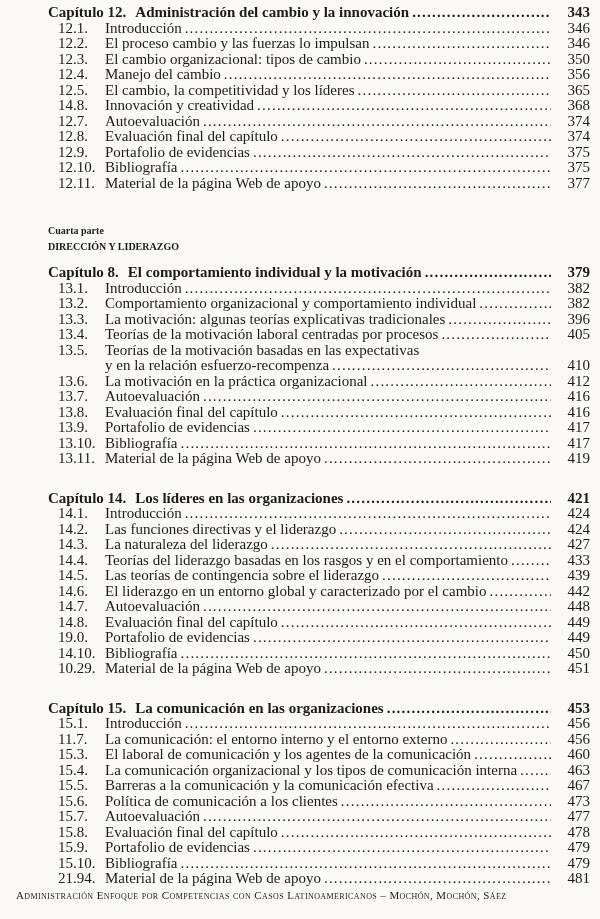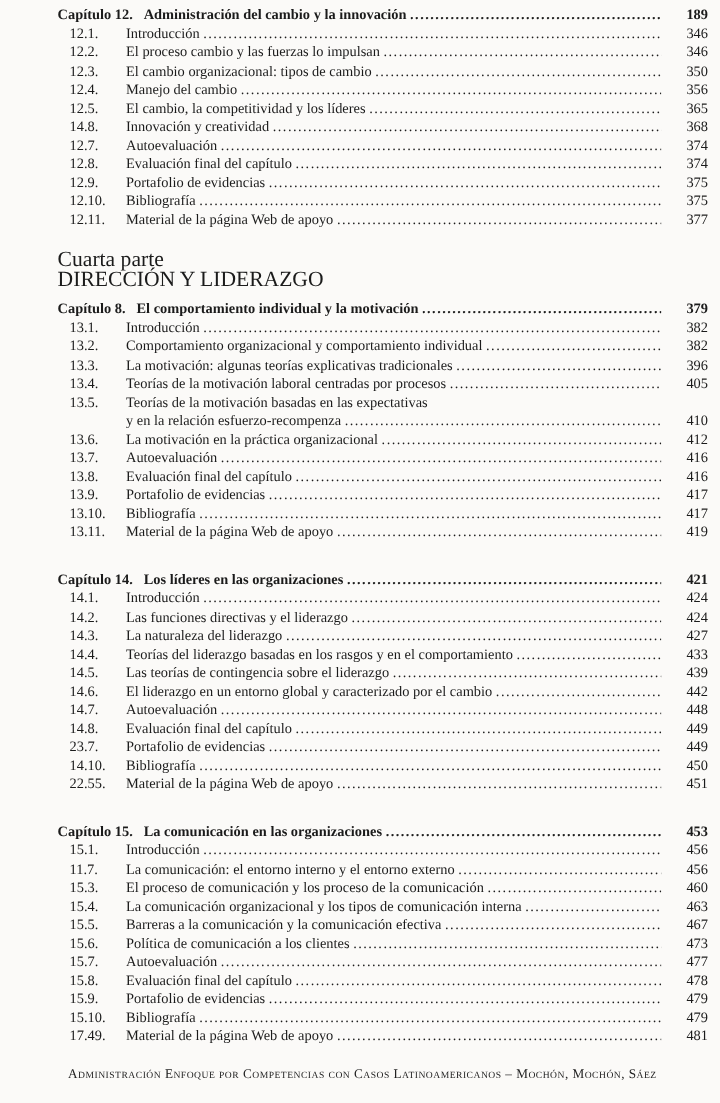--- a/index.html
+++ b/index.html
@@ -15,68 +15,68 @@
     width: 600px; height: 919px;
     background: #fbfaf8;
   }
   .toc {
     padding: 5px 10px 0 48px;
   }
   .row {
     display: flex;
     align-items: center;
     line-height: 15.5px;
-    font-size: 12px;
+    font-size: 15px;
     white-space: nowrap;
   }
   .row.heading { font-weight: bold; }
   .chapter { margin-top: 24px; }
   .chapter:first-child { margin-top: 0; }
   .item { padding-left: 10px; }
   .num { flex: 0 0 47px; }
   .ch-label { flex: 0 0 auto; margin-right: 9px; }
   .title { flex: 0 0 auto; }
   .dots {
     flex: 1 1 0;
     min-width: 0;
     overflow: hidden;
     white-space: nowrap;
     margin: 0 3px 0 3px;
     letter-spacing: 1.2px;
   }
   .page-num { flex: 0 0 36px; text-align: right; }
   .part-block {
-    margin-top: 17px;
-    font-weight: normal;
-    font-size: 18px;
+    margin-top: 32px;
+    font-weight: bold;
+    font-size: 10px;
     line-height: 16px;
   }
   .part-block + .chapter { margin-top: 10px; }
   .footer {
     position: absolute;
-    left: 4px; right: 0;
+    left: 16px; right: 0;
     top: 889px;
-    text-align: center;
+    text-align: left;
     font-size: 11px;
     font-variant: small-caps;
     letter-spacing: 0.4px;
     color: #222;
   }
 </style>
 </head>
 <body>
 
 <div class="page">
   <main class="toc" id="toc">
       <section class="chapter">
         <div class="row heading">
           <span class="ch-label">Capítulo 12.</span>
           <span class="title">Administración del cambio y la innovación</span>
           <span class="dots">....................................................................................................................................................................................................................................................................</span>
-          <span class="page-num">189</span>
+          <span class="page-num">343</span>
         </div>
         <div class="row item">
           <span class="num">12.1.</span>
           <span class="title">Introducción</span>
           <span class="dots">....................................................................................................................................................................................................................................................................</span>
           <span class="page-num">346</span>
         </div>
         <div class="row item">
           <span class="num">12.2.</span>
           <span class="title">El proceso cambio y las fuerzas lo impulsan</span>
@@ -269,33 +269,33 @@
           <span class="dots">....................................................................................................................................................................................................................................................................</span>
           <span class="page-num">448</span>
         </div>
         <div class="row item">
           <span class="num">14.8.</span>
           <span class="title">Evaluación final del capítulo</span>
           <span class="dots">....................................................................................................................................................................................................................................................................</span>
           <span class="page-num">449</span>
         </div>
         <div class="row item">
-          <span class="num">23.7.</span>
+          <span class="num">19.0.</span>
           <span class="title">Portafolio de evidencias</span>
           <span class="dots">....................................................................................................................................................................................................................................................................</span>
           <span class="page-num">449</span>
         </div>
         <div class="row item">
           <span class="num">14.10.</span>
           <span class="title">Bibliografía</span>
           <span class="dots">....................................................................................................................................................................................................................................................................</span>
           <span class="page-num">450</span>
         </div>
         <div class="row item">
-          <span class="num">22.55.</span>
+          <span class="num">10.29.</span>
           <span class="title">Material de la página Web de apoyo</span>
           <span class="dots">....................................................................................................................................................................................................................................................................</span>
           <span class="page-num">451</span>
         </div>
       </section>
       <section class="chapter">
         <div class="row heading">
           <span class="ch-label">Capítulo 15.</span>
           <span class="title">La comunicación en las organizaciones</span>
           <span class="dots">....................................................................................................................................................................................................................................................................</span>
@@ -308,21 +308,21 @@
           <span class="page-num">456</span>
         </div>
         <div class="row item">
           <span class="num">11.7.</span>
           <span class="title">La comunicación: el entorno interno y el entorno externo</span>
           <span class="dots">....................................................................................................................................................................................................................................................................</span>
           <span class="page-num">456</span>
         </div>
         <div class="row item">
           <span class="num">15.3.</span>
-          <span class="title">El proceso de comunicación y los proceso de la comunicación</span>
+          <span class="title">El laboral de comunicación y los agentes de la comunicación</span>
           <span class="dots">....................................................................................................................................................................................................................................................................</span>
           <span class="page-num">460</span>
         </div>
         <div class="row item">
           <span class="num">15.4.</span>
           <span class="title">La comunicación organizacional y los tipos de comunicación interna</span>
           <span class="dots">....................................................................................................................................................................................................................................................................</span>
           <span class="page-num">463</span>
         </div>
         <div class="row item">
@@ -355,21 +355,21 @@
           <span class="dots">....................................................................................................................................................................................................................................................................</span>
           <span class="page-num">479</span>
         </div>
         <div class="row item">
           <span class="num">15.10.</span>
           <span class="title">Bibliografía</span>
           <span class="dots">....................................................................................................................................................................................................................................................................</span>
           <span class="page-num">479</span>
         </div>
         <div class="row item">
-          <span class="num">17.49.</span>
+          <span class="num">21.94.</span>
           <span class="title">Material de la página Web de apoyo</span>
           <span class="dots">....................................................................................................................................................................................................................................................................</span>
           <span class="page-num">481</span>
         </div>
       </section>
     </main>
   <footer class="footer">
     <span>Administración Enfoque por Competencias con Casos Latinoamericanos – Mochón, Mochón, Sáez</span>
   </footer>
 </div>

